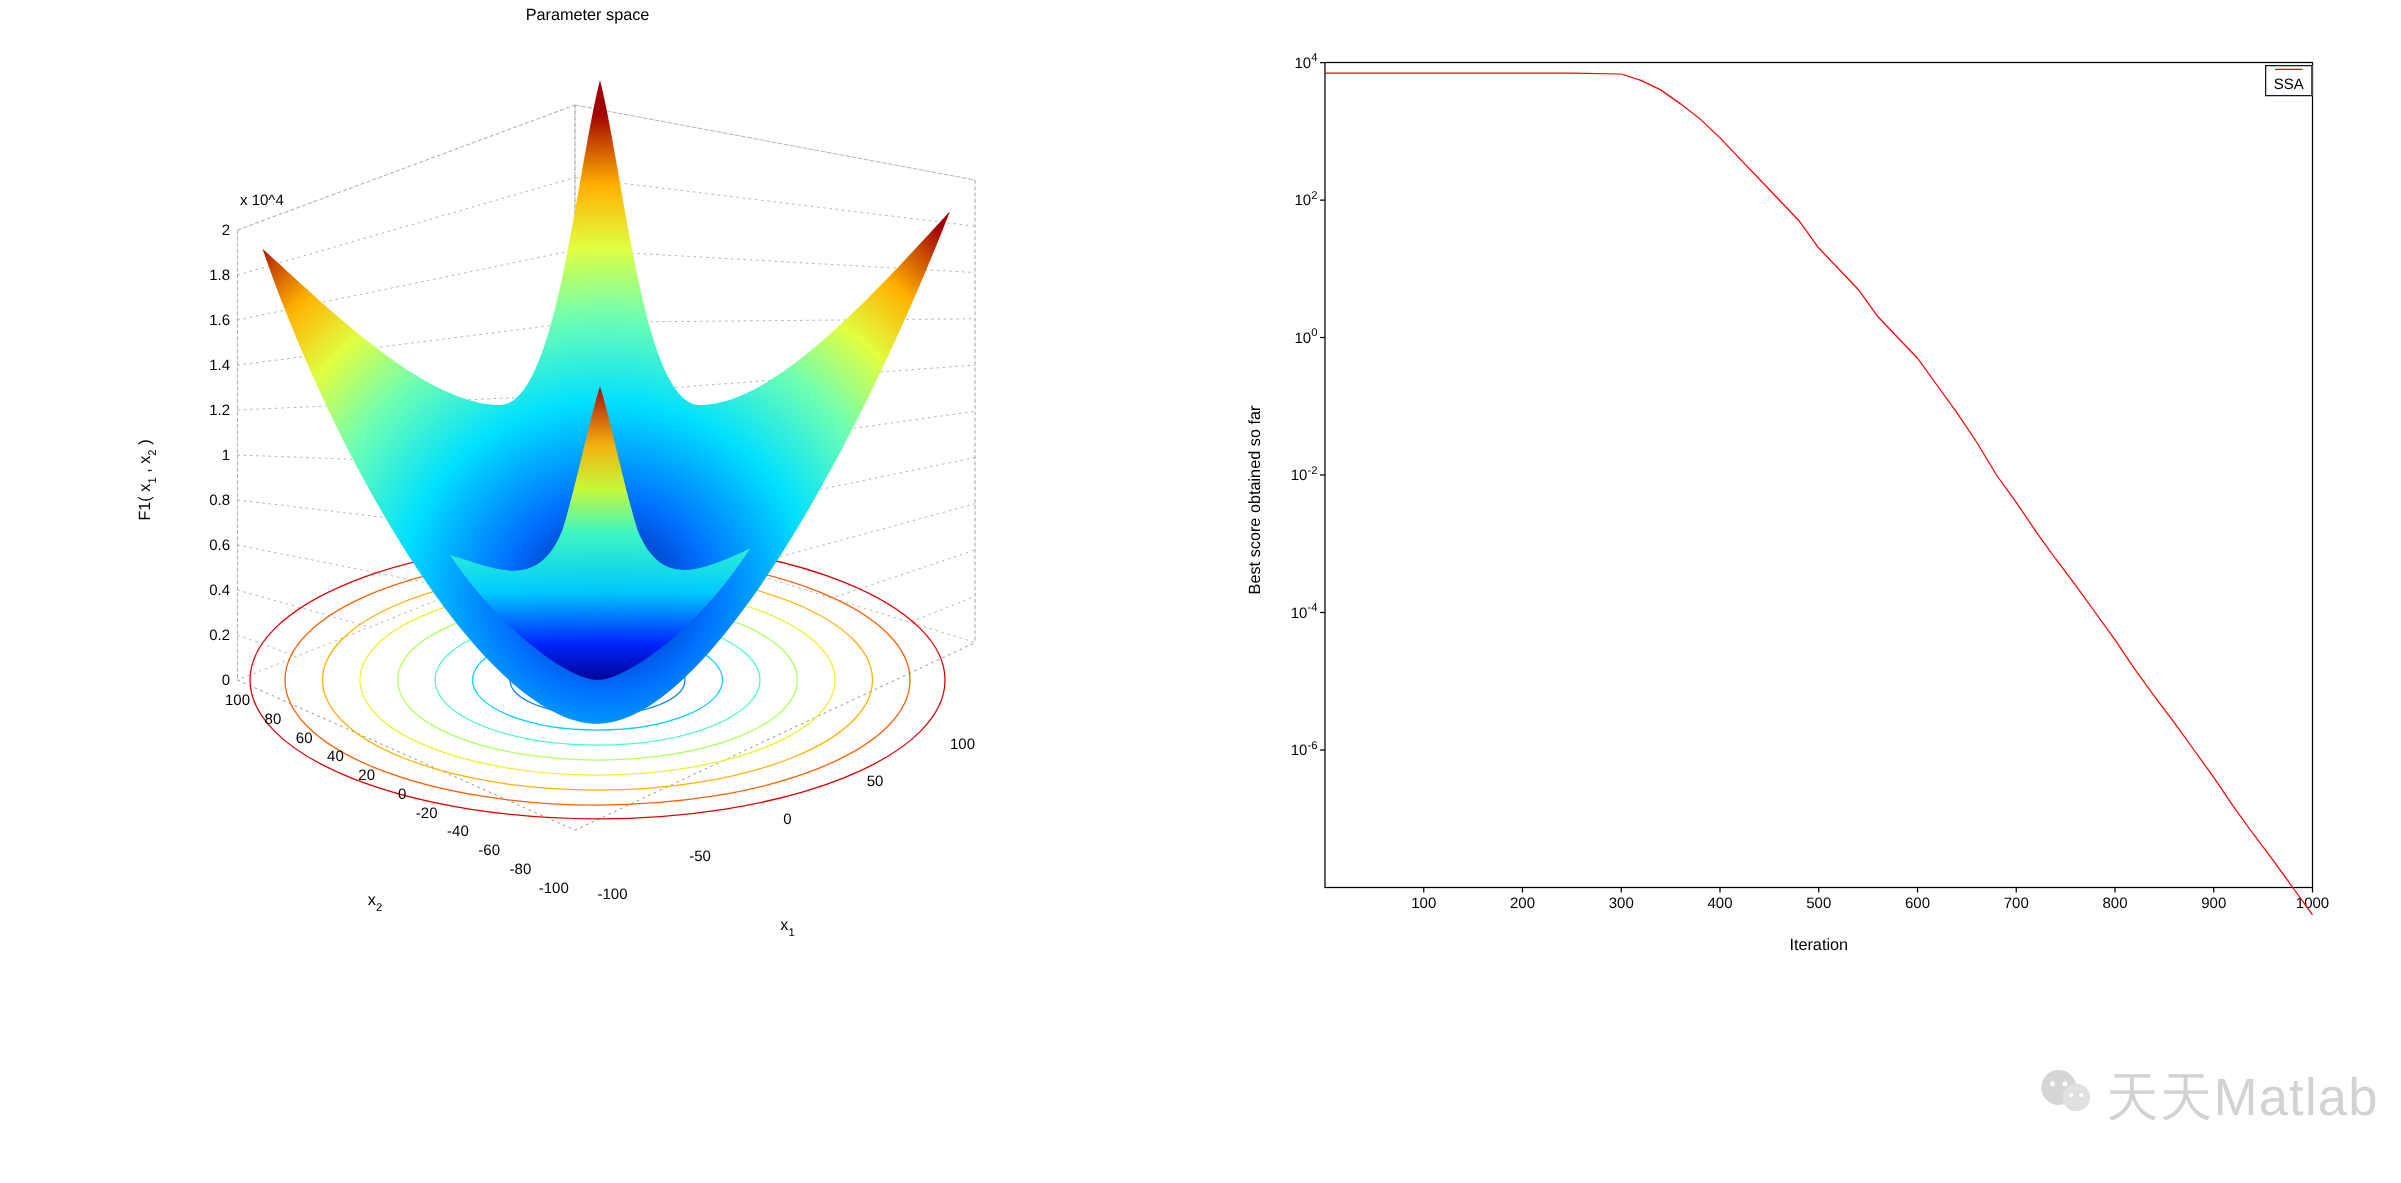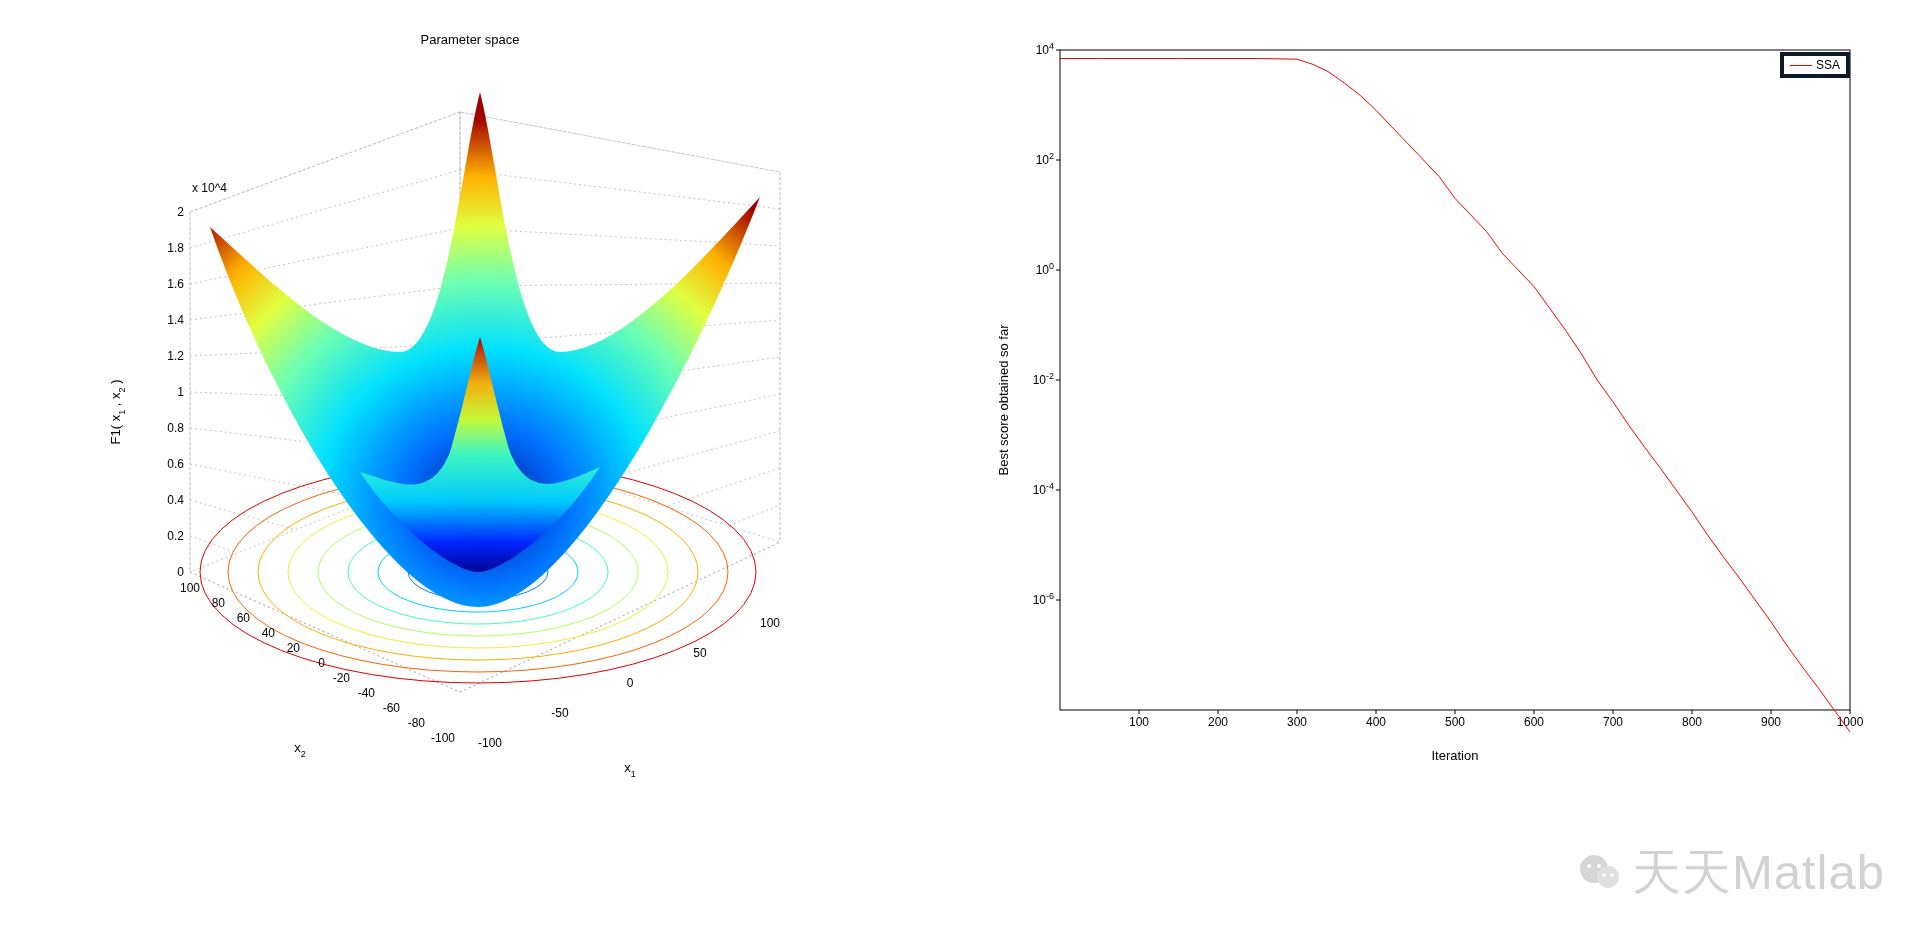--- a/index.html
+++ b/index.html
@@ -24,55 +24,56 @@
   }
   .panel-title {
     position: absolute;
     top: -20px;
     width: 100%;
     text-align: center;
     font-size: 13px;
   }
   .watermark {
     position: absolute;
-    right: 36px;
+    right: 18px;
     bottom: 40px;
-    font-size: 49px;
+    font-size: 42px;
     color: rgba(180,180,180,0.6);
     font-family: "Microsoft YaHei", Arial, sans-serif;
     letter-spacing: 1px;
     display: flex;
-    align-items: center;
+    align-items: flex-start;
     gap: 8px;
   }
   .watermark svg { opacity: 0.6; }
   .legend-box {
     position: absolute;
     top: 2px;
     right: 2px;
-    border: 4px solid #0f172a;
+    border: 1px solid #0f172a;
     background: #fff;
     padding: 2px 6px;
     display: flex;
     align-items: center;
     gap: 4px;
     font-size: 12px;
+    flex-direction: column;
   }
   .legend-line {
     width: 22px;
     height: 0;
     border-top: 1px solid red;
   }
 </style>
 </head>
 <body>
 
 <div class="figure">
 
-  <div class="panel" style="left:60px; top:52px; width:820px; height:760px;">
+  <div class="panel" style="left:60px; top:24px; width:820px; height:760px;">
     <div class="panel-title">Parameter space</div>
     <svg width="820" height="760" viewBox="0 0 820 760">
       <defs>
 
         <linearGradient id="jetV" x1="0" y1="1" x2="0" y2="0">
           <stop offset="0%" stop-color="#000090"></stop>
           <stop offset="12%" stop-color="#0020ff"></stop>
           <stop offset="30%" stop-color="#00d0ff"></stop>
           <stop offset="50%" stop-color="#40ffc0"></stop>
           <stop offset="65%" stop-color="#d0ff30"></stop>

